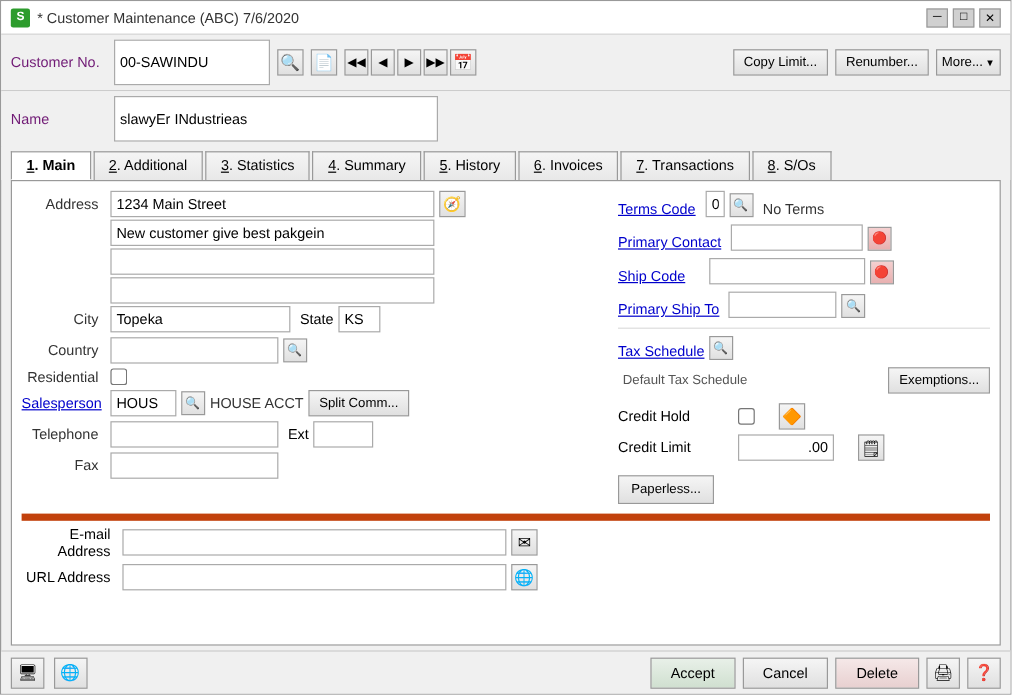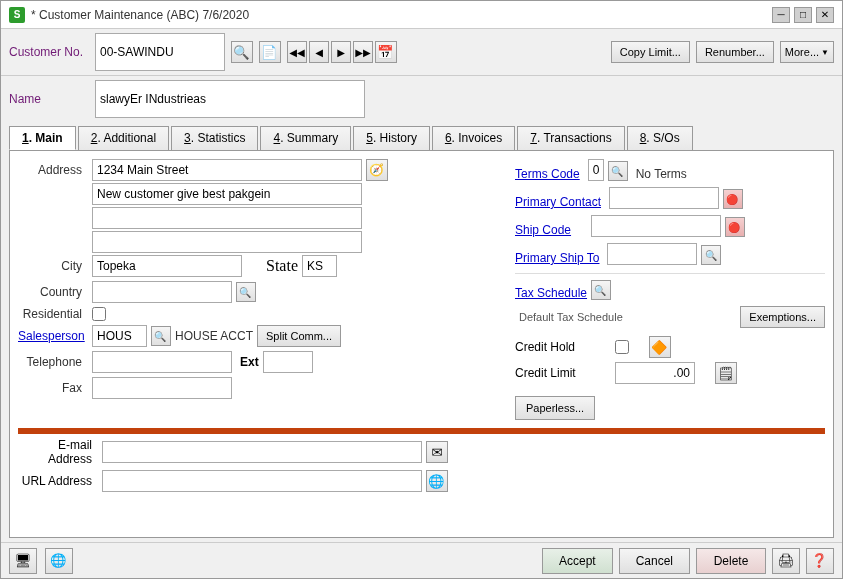--- a/index.html
+++ b/index.html
@@ -168,21 +168,21 @@
         </div>
         <div class="form-row addr-row">
           <span class="form-label"></span>
           <input class="form-input addr-input" type="text" value="" style="">
         </div>
 
 
         <div class="form-row">
           <span class="form-label">City</span>
           <input class="form-input city-input" type="text" value="Topeka" style="">
-          <span style="font-size:16px; margin-left:20px;font-family:Liberation Serif, serif;">State</span>
+          <span style="font-size:12px; margin-left:4px;">State</span>
           <input class="form-input state-input" type="text" value="KS" style="">
         </div>
 
         <div class="form-row">
           <span class="form-label">Country</span>
           <input class="form-input wide-input" type="text" value="" style="">
           <button class="search-btn">🔍</button>
         </div>
 
         <div class="form-row">
@@ -196,21 +196,21 @@
           </span>
           <input class="form-input salesperson-code" type="text" value="HOUS" style="">
           <button class="search-btn">🔍</button>
           <span class="salesperson-name">HOUSE ACCT</span>
           <button class="split-btn">Split Comm...</button>
         </div>
 
         <div class="form-row">
           <span class="form-label">Telephone</span>
           <input class="form-input tel-input" type="text" value="" style="">
-          <span style="font-size:12px; margin-left:4px;font-weight:bold;">Ext</span>
+          <span style="font-size:12px; margin-left:4px;">Ext</span>
           <input class="form-input ext-input" type="text" value="" style="">
         </div>
 
         <div class="form-row">
           <span class="form-label">Fax</span>
           <input class="form-input tel-input" type="text" value="" style="">
         </div>
       </div>
 
       <div class="right-panel">

